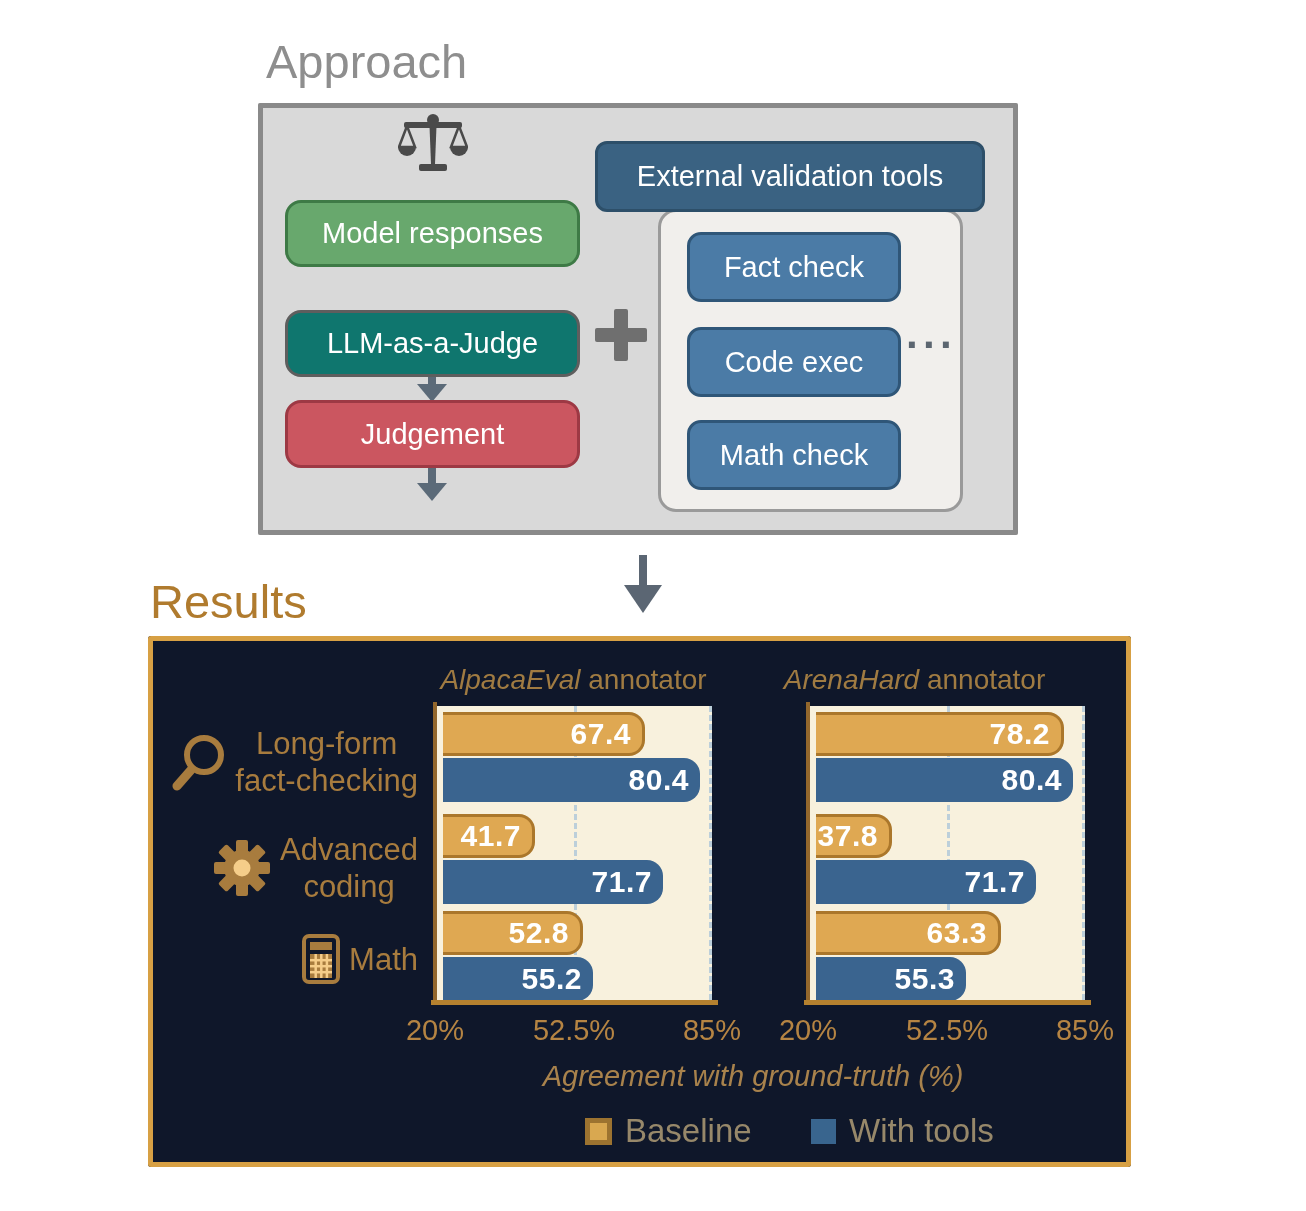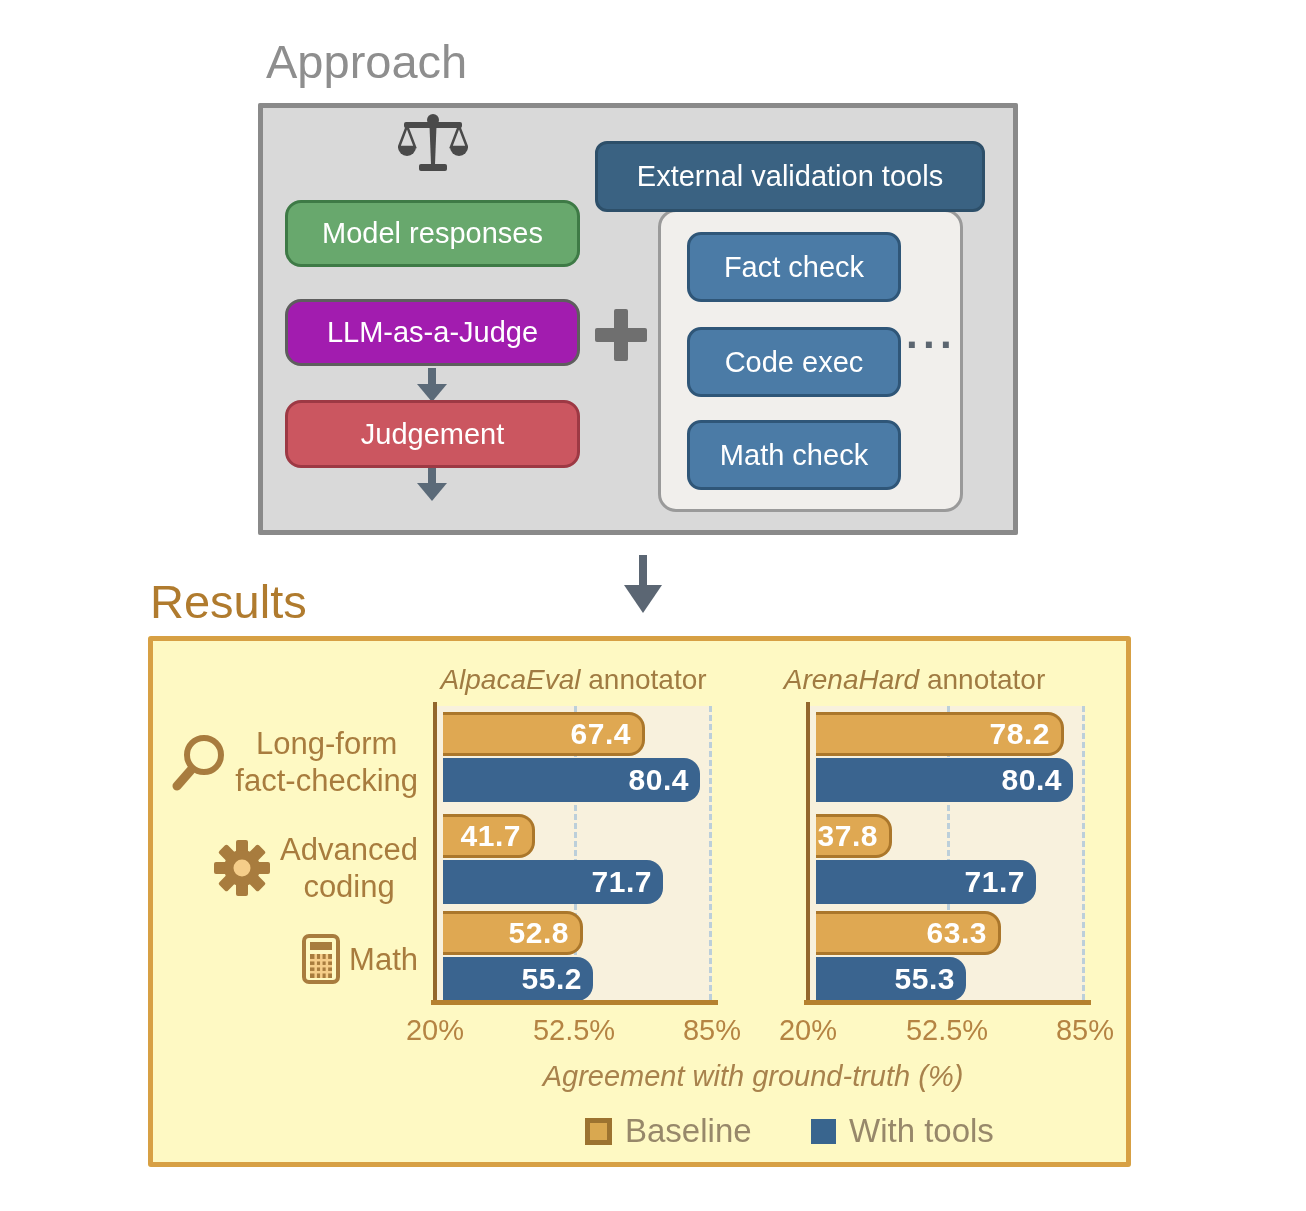--- a/index.html
+++ b/index.html
@@ -12,21 +12,21 @@
   #results-title{left:150px;top:574px;color:#b07b2e;}
 
   
   .approach-panel{position:absolute;left:258px;top:103px;width:760px;height:432px;
                   background:#d9d9d9;box-shadow:inset 0 0 0 5px #8a8a8a;border-radius:2px;}
   .scale-wrap{position:absolute;left:140px;top:11px;}
   .flow-box{position:absolute;left:27px;width:295px;height:67px;border-radius:16px;
             display:flex;align-items:center;justify-content:center;color:#fff;font-size:29px;
             box-sizing:border-box;border:3px solid;white-space:nowrap;}
   #box-model{top:97px;background:#68a86d;border-color:#3e7a46;}
-  #box-judge{top:196px;background:#a21caf;border-color:#5e5e5e;}
+  #box-judge{top:207px;background:#0f766e;border-color:#5e5e5e;}
   #box-judgement{top:297px;height:68px;background:#cb5660;border-color:#9d3944;}
   .flow-arrow{position:absolute;left:159px;line-height:0;}
   #arrow1{top:265px;} #arrow2{top:364px;}
   .plus-wrap{position:absolute;left:337px;top:206px;line-height:0;}
   .tools-header{position:absolute;left:337px;top:38px;width:390px;height:71px;
                 background:#3a6282;border:3px solid #2d4f69;border-radius:12px;box-sizing:border-box;
                 display:flex;align-items:center;justify-content:center;color:#fff;font-size:29px;z-index:2;white-space:nowrap;text-align:right;}
   .tools-subpanel{position:absolute;left:400px;top:106px;width:305px;height:303px;
                   background:#f1efec;border:3px solid #9a9a9a;border-radius:18px;box-sizing:border-box;z-index:1;}
   .tool-item{position:absolute;left:26px;width:214px;height:70px;background:#4b7ba6;
@@ -34,21 +34,21 @@
              display:flex;align-items:center;justify-content:center;color:#fff;font-size:29px;white-space:nowrap;}
   #tool1{top:20px;} #tool2{top:115px;} #tool3{top:208px;}
   .tools-ellipsis{position:absolute;left:648px;top:218px;color:#5c6670;font-size:42px;
                   font-weight:700;letter-spacing:3px;z-index:2;}
 
   
   .section-arrow{position:absolute;left:624px;top:555px;line-height:0;}
 
   
   .results-panel{position:absolute;left:148px;top:636px;width:983px;height:531px;
-                 background:#fef9c3;box-shadow:inset 0 0 0 5px #d7a044;border-radius:3px;}
+                 background:#0f172a;box-shadow:inset 0 0 0 5px #d7a044;border-radius:3px;}
   .chart-header{position:absolute;top:28px;width:277px;text-align:center;font-size:28px;
                 color:#a07b42;white-space:nowrap;}
   #hdr-left{left:287px;} #hdr-right{left:628px;}
   .hdr-emph{font-style:italic;}
 
   .plot{position:absolute;top:70px;width:277px;height:294px;background:#f8f1dd;}
   #plot-left{left:287px;} #plot-right{left:660px;}
   .gridline{position:absolute;top:0;bottom:0;width:0;border-left:3px dashed #bccfda;}
   .bar{position:absolute;left:8px;height:44px;display:flex;align-items:center;justify-content:flex-end;
        padding-right:11px;box-sizing:border-box;border-radius:0 16px 16px 0;}

